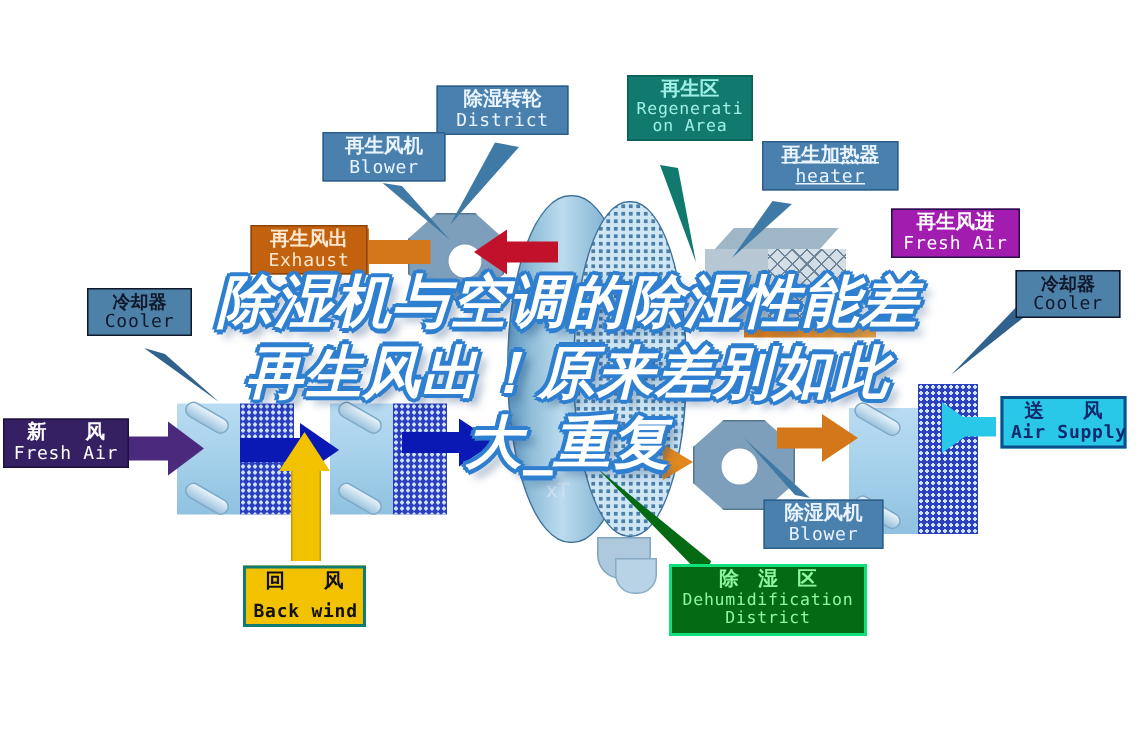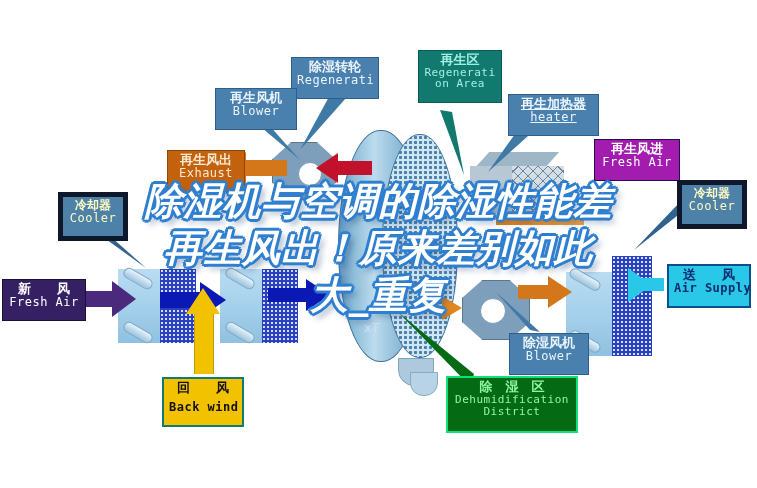--- a/index.html
+++ b/index.html
@@ -1,26 +1,26 @@
 <!DOCTYPE html>
 <html><head>
 <meta charset="utf-8">
 <style>
   html,body{margin:0;padding:0;background:#ffffff;}
   body{width:757px;height:488px;overflow:hidden;font-family:"Liberation Serif",serif;}
   #stage{position:relative;width:757px;height:488px;background:#ffffff;overflow:hidden;}
 
   
   .lbl{position:absolute;box-sizing:border-box;text-align:center;line-height:1.05;
-       padding:2px 5px 12px;white-space:nowrap;}
+       padding:2px 5px 3px;white-space:nowrap;}
   .lbl .cn{display:block;font-family:"DejaVu Sans",sans-serif;font-weight:700;}
   .lbl .en{display:block;font-family:"DejaVu Sans Mono","Liberation Mono",monospace;letter-spacing:.5px;}
 
   .lbl-steel{background:#4a80ae;color:#eaf4ff;border:1px solid #2d5f8a;}
-  .lbl-steel2{background:#4e81a8;color:#fef9c3;border:5px solid #0f172a;}
+  .lbl-steel2{background:#4e81a8;color:#0f172a;border:1px solid #0f172a;}
   .lbl-teal{background:#11796e;color:#9ff0e4;border:1px solid #0b5c53;}
   .lbl-purple{background:#a21caf;color:#ffffff;border:1px solid #241046;}
   .lbl-purple2{background:#342063;color:#ffffff;border:1px solid #1d1139;}
   .lbl-orange{background:#c2620f;color:#ffe9d0;border:1px solid #8d4508;}
   .lbl-yellow{background:#f2c200;color:#101010;border:2px solid #0f7c74;}
   .lbl-cyan{background:#29c8e8;color:#102a6e;border:2px solid #0b4f8a;}
   .lbl-green{background:#046a14;color:#8ef7a0;border:2px solid #12e07a;}
 
   
   .lead{position:absolute;}
@@ -175,21 +175,21 @@
     <polygon points="440,110 452,112 464,175" fill="#11796e"></polygon>
     <polygon points="515,134 528,136 488,172" fill="#3f7aa6"></polygon>
     <polygon points="682,200 692,204 634,250" fill="#31628d"></polygon>
     <polygon points="96,232 110,236 146,268" fill="#31628d"></polygon>
     <polygon points="530,330 540,332 496,292" fill="#3f7aa6"></polygon>
     <polygon points="470,386 474,374 398,312" fill="#046a14"></polygon>
   </svg>
 
   <div class="lbl lbl-steel" style="left:291px;top:57px;width:88px;font-size:13px;">
     <span class="cn">除湿转轮</span>
-    <span class="en" style="font-size:12px;">Regenerati</span>
+    <span class="en" style="font-size:12px;">District</span>
   </div>
 
   <div class="lbl lbl-steel" style="left:215px;top:88px;width:82px;font-size:13px;">
     <span class="cn">再生风机</span>
     <span class="en" style="font-size:12px;">Blower</span>
   </div>
 
   <div class="lbl lbl-orange" style="left:167px;top:150px;width:78px;font-size:13px;">
     <span class="cn">再生风出</span>
     <span class="en" style="font-size:12px;">Exhaust</span>

